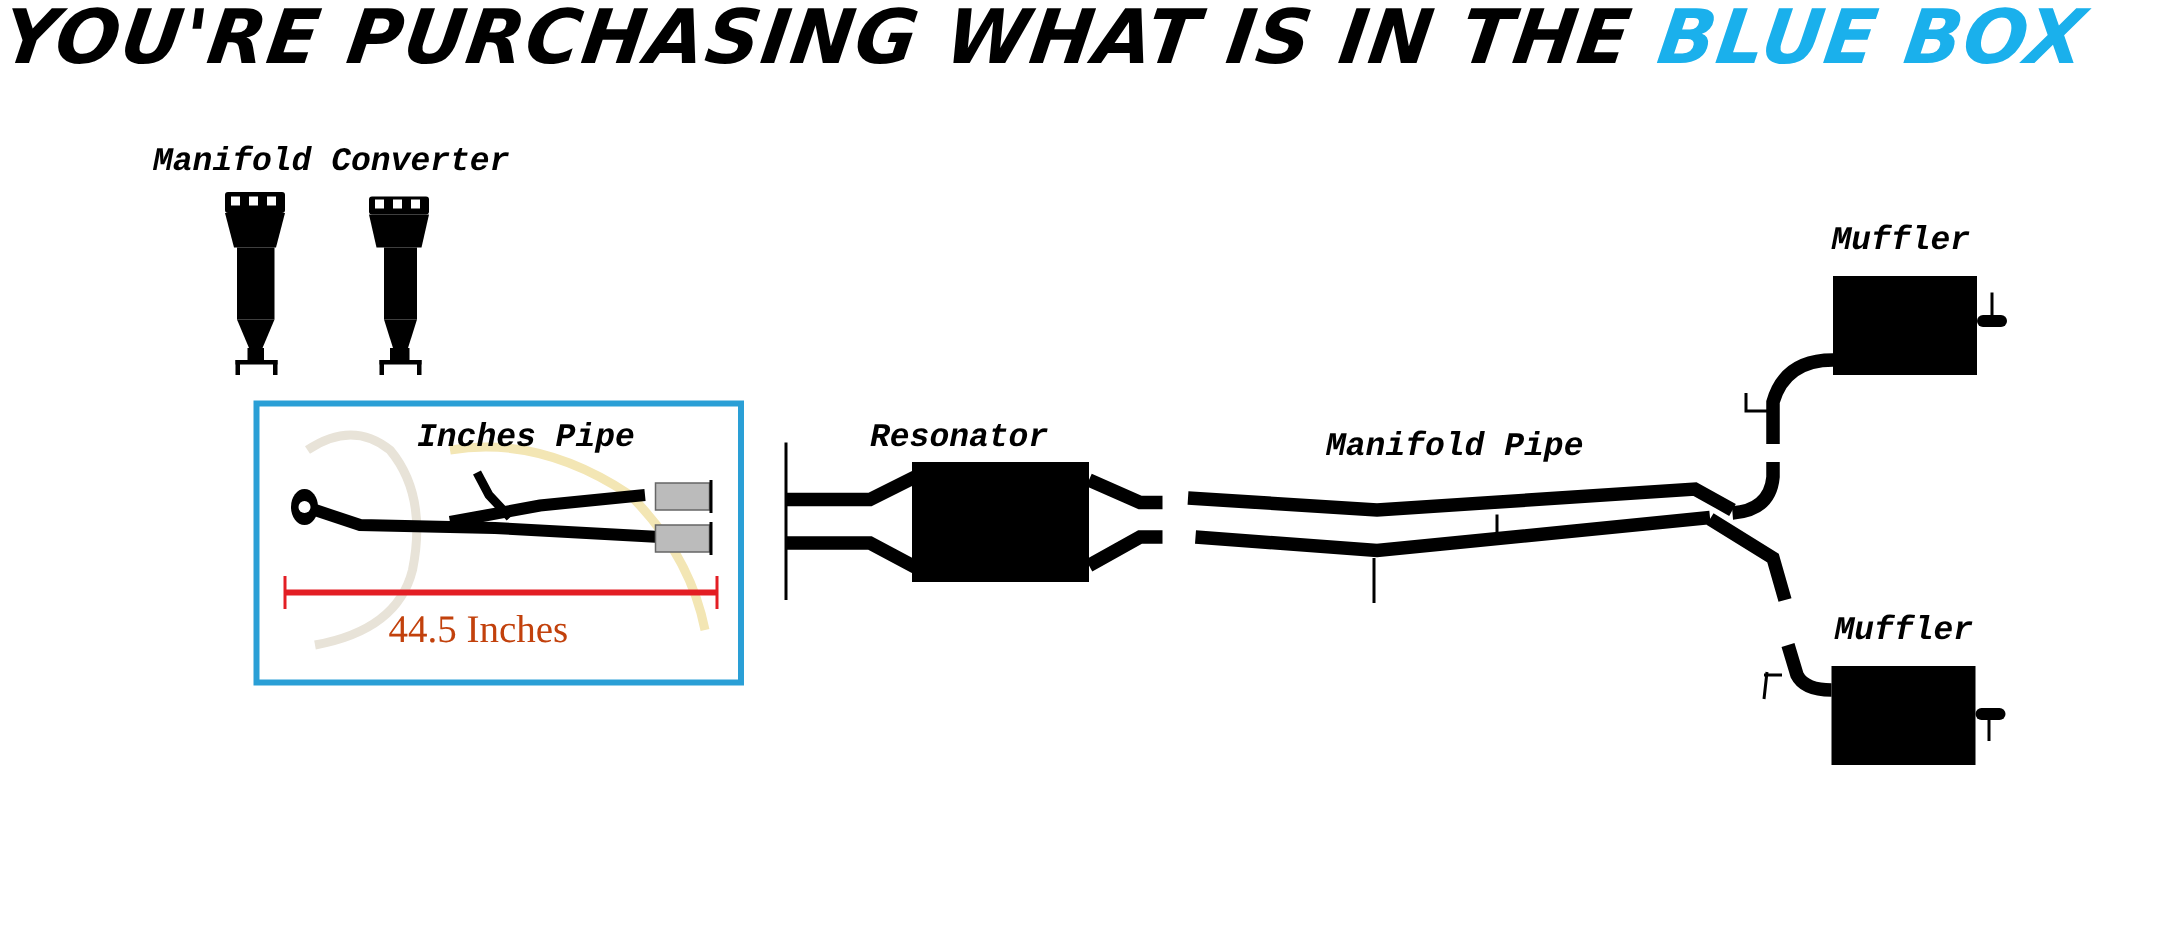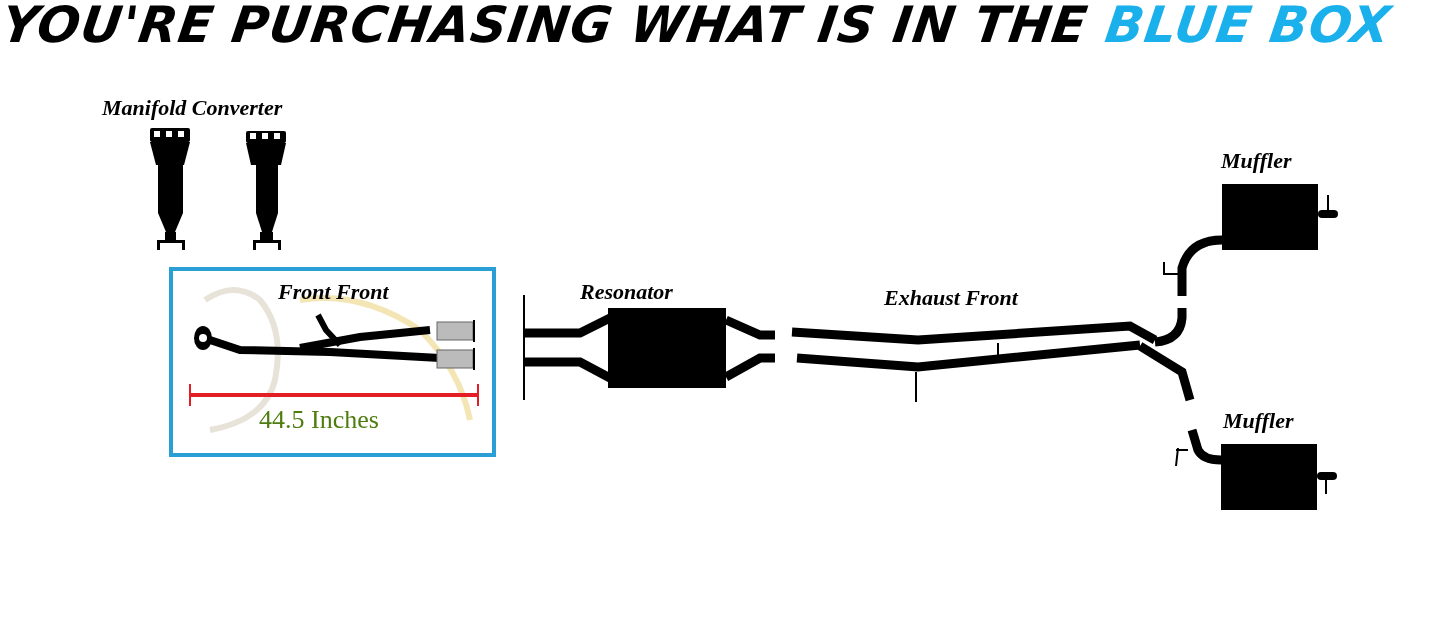--- a/index.html
+++ b/index.html
@@ -6,30 +6,30 @@
   body { width:1445px; height:619px; position:relative; overflow:hidden; font-family:"Liberation Sans", sans-serif; }
   .headline {
     position:absolute; left:6px; top:-2px; width:1440px; height:54px;
     font-family:"DejaVu Sans", sans-serif; font-weight:900; font-style:italic;
     font-size:50px; line-height:54px; letter-spacing:1px; white-space:nowrap;
     transform:skewX(-8deg); transform-origin:left top;
   }
   .headline .black { color:#000000; }
   .headline .blue { color:#1ab0ec; }
   .label {
-    position:absolute; font-family:Liberation Serif, serif; font-weight:bold; font-style:italic;
+    position:absolute; font-family:Liberation Mono, monospace; font-weight:bold; font-style:italic;
     color:#000; font-size:22px; white-space:nowrap;
   }
   .blue-box {
     position:absolute; left:169px; top:267px; width:327px; height:190px;
     border:4px solid #2a9fd6; box-sizing:border-box;
   }
   .measure-text {
     position:absolute; left:259px; top:405px; font-family:"Liberation Serif", serif;
-    font-size:26px; color:#4d7c0f; white-space:nowrap;text-align:right;
+    font-size:26px; color:#c2410c; white-space:nowrap;text-align:right;
   }
   svg.diagram { position:absolute; left:0; top:0; }
 </style>
 </head>
 <body>
 
 <div class="headline">
   <span class="black">YOU'RE PURCHASING WHAT IS IN THE </span><span class="blue">BLUE BOX</span>
 </div>
 
@@ -113,18 +113,18 @@
     <path d="M1192 430 L1198 450 Q1203 460 1221 460" stroke-width="9" fill="none"></path>
     <rect x="1317" y="472" width="20" height="8" rx="4" stroke="none"></rect>
     <line x1="1326" y1="480" x2="1326" y2="494" stroke-width="2"></line>
     <path d="M1178 448 L1176 466 M1176 450 L1188 450" stroke-width="2" fill="none"></path>
   </g>
 </svg>
 
 <div class="blue-box"></div>
 
 <div class="label" style="left:102px; top:95px;">Manifold Converter</div>
-<div class="label" style="left:278px; top:279px;">Front Front</div>
+<div class="label" style="left:278px; top:279px;">Inches Pipe</div>
 <div class="measure-text">44.5 Inches</div>
 <div class="label" style="left:580px; top:264px;margin-top:15px;">Resonator</div>
-<div class="label" style="left:884px; top:285px;">Exhaust Front</div>
+<div class="label" style="left:884px; top:285px;">Manifold Pipe</div>
 <div class="label" style="left:1221px; top:148px;">Muffler</div>
 <div class="label" style="left:1223px; top:408px;">Muffler</div>
 
 </body></html>

